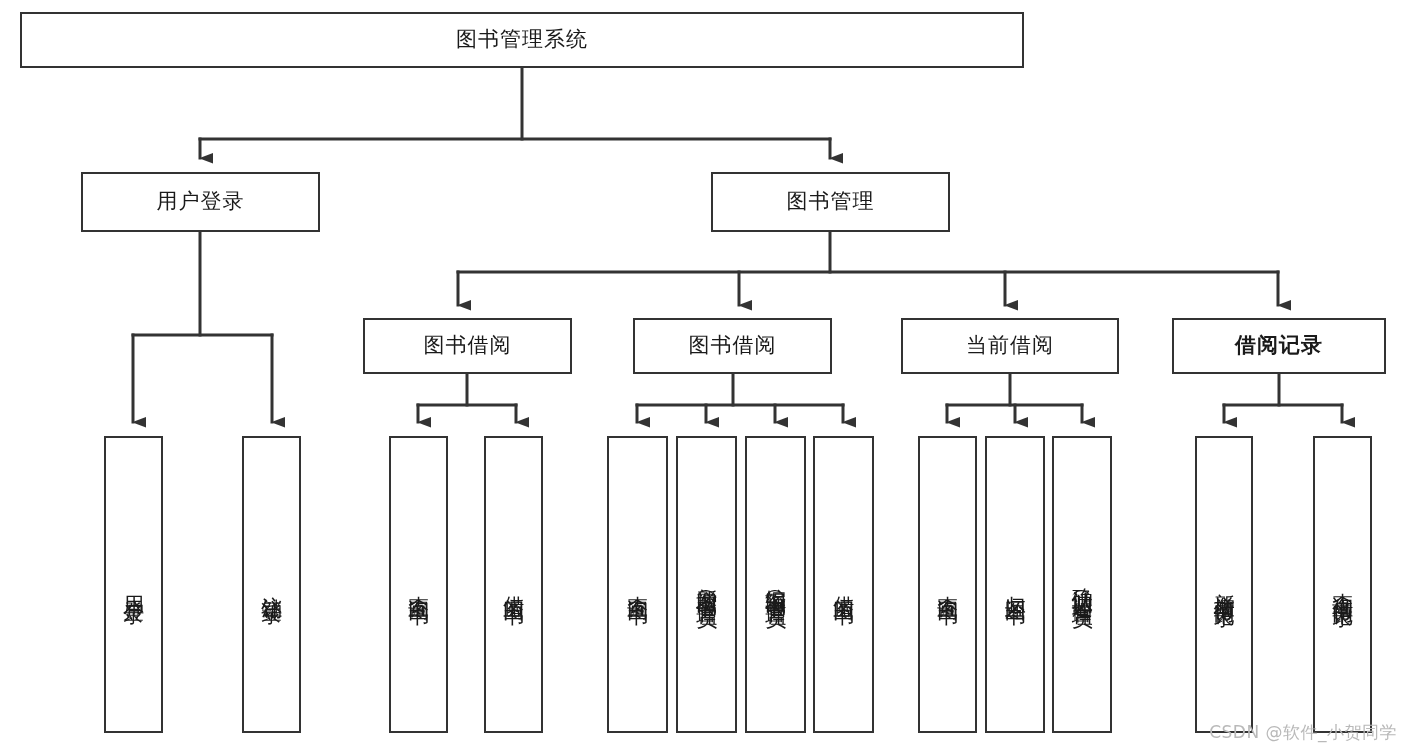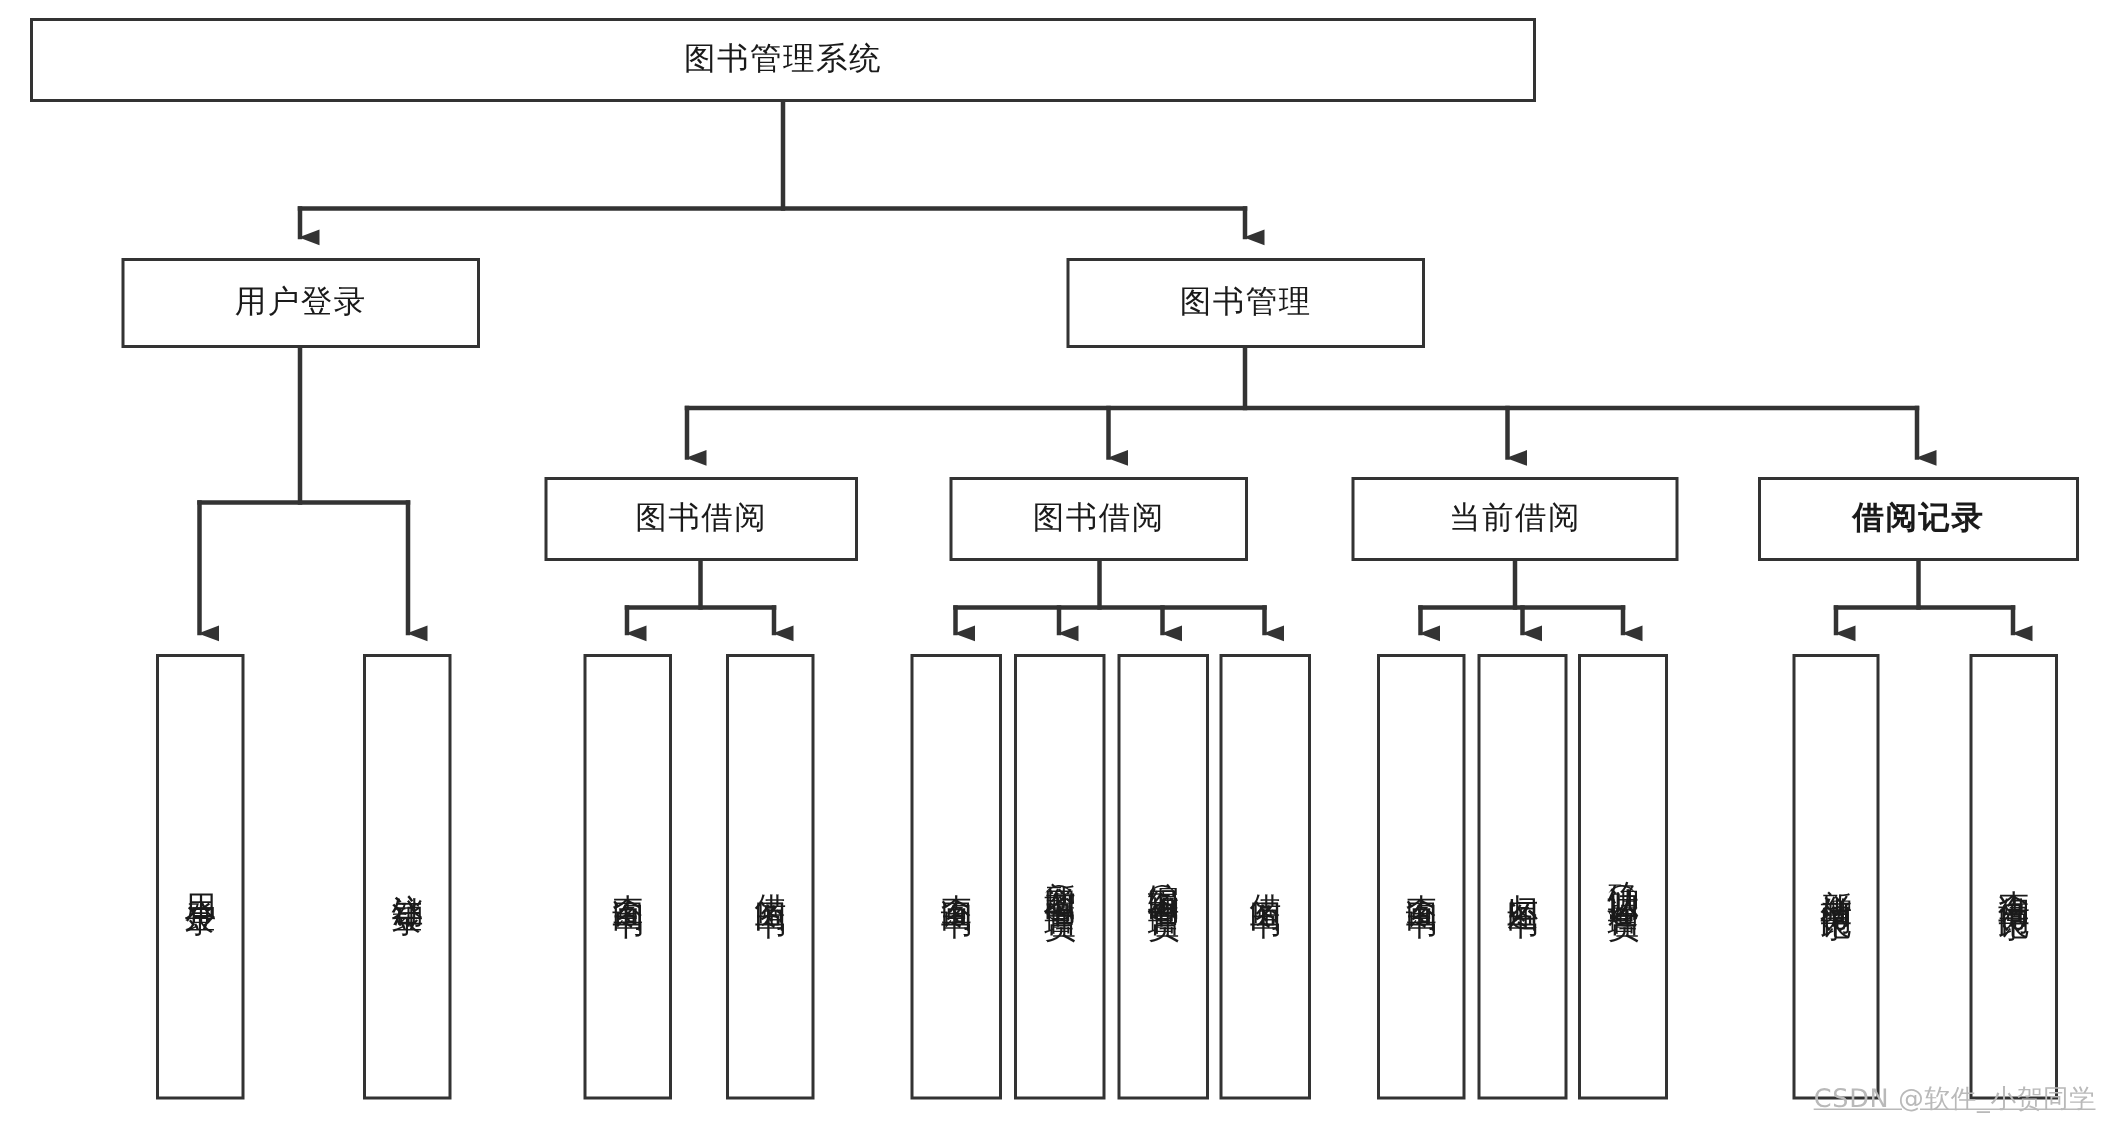--- a/index.html
+++ b/index.html
@@ -54,21 +54,20 @@
   }
   #watermark {
     position: absolute;
     right: 8px;
     bottom: 3px;
     font-size: 17px;
     color: #b9b9b9;
     font-family: "DejaVu Sans", "Liberation Sans", sans-serif;
     white-space: nowrap;
     letter-spacing: 0.5px;
-    text-decoration: underline;
   }
 </style>
 </head>
 <body>
 
 <div id="canvas">
 
   <svg id="connectors" viewBox="0 0 1405 747" xmlns="http://www.w3.org/2000/svg">
     <defs>
       <marker id="arrow" viewBox="0 0 12 14" refX="5.5" refY="13" markerWidth="12" markerHeight="14" orient="auto" markerUnits="userSpaceOnUse">

